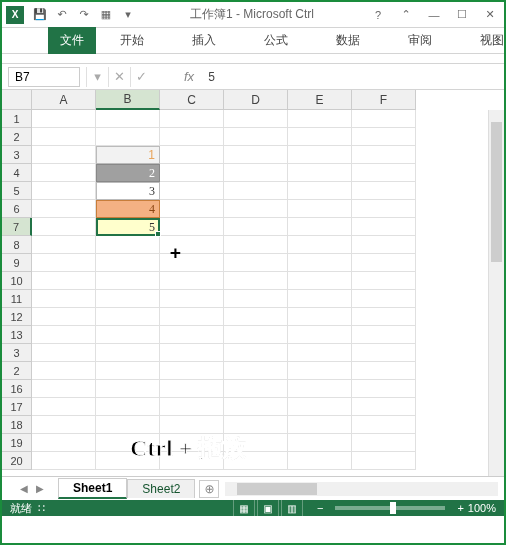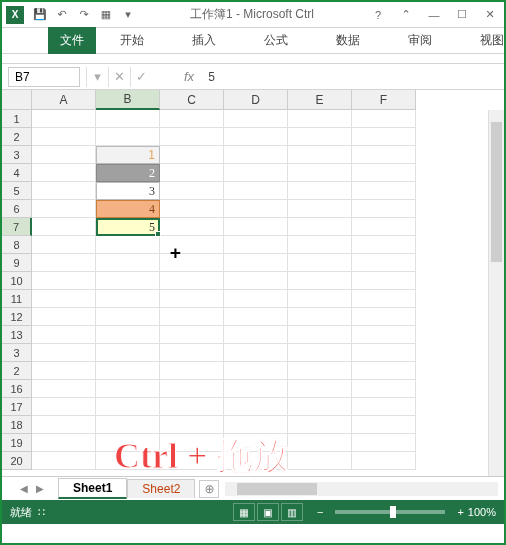--- a/index.html
+++ b/index.html
@@ -44,33 +44,33 @@
 .c-b6 { background: #f4b183; color: #8b4513; border: 1px solid #c87d3a; font-family: serif; }
 .c-b7 { background: #ffffcc; color: #333; border: 1px solid #bbb; font-family: serif; }
 
 .selection-box { position: absolute; left: 94px; top: 128px; width: 64px; height: 18px; border: 2px solid #217346; pointer-events: none; }
 .fill-handle { position: absolute; right: -3px; bottom: -3px; width: 6px; height: 6px; background: #217346; border: 1px solid #fff; }
 .plus-cursor { position: absolute; left: 168px; top: 152px; font-size: 18px; font-weight: bold; color: #000; font-family: monospace; }
 
 .vscroll { position: absolute; right: 0; top: 20px; width: 16px; bottom: 0; background: #f0f0f0; border-left: 1px solid #ddd; }
 .vscroll-thumb { position: absolute; top: 12px; left: 2px; right: 2px; height: 140px; background: #cdcdcd; }
 
-.overlay-text { position: absolute; left: 112px; top: 342px; font-size: 36px; font-weight: bold; font-family: "SimSun", serif; color: #ef4444; -webkit-text-stroke: 1px #fff; }
+.overlay-text { position: absolute; left: 128px; top: 342px; font-size: 24px; font-weight: bold; font-family: "SimSun", serif; color: #000000; -webkit-text-stroke: 1px #fff; }
 
 .sheet-tabs { height: 24px; display: flex; align-items: center; border-top: 1px solid #ccc; background: #fff; padding-left: 18px; }
 .tab-nav { display: flex; gap: 4px; margin-right: 10px; }
 .tab-nav-btn { width: 12px; color: #888; font-size: 10px; }
 .sheet-tab { padding: 2px 14px; font-size: 12px; border: 1px solid #ccc; border-bottom: none; background: #fff; cursor: pointer; }
 .sheet-tab.active { border-bottom: 2px solid #217346; font-weight: bold; }
-.sheet-tab.inactive { background: #f0f0f0; color: #c2410c; }
+.sheet-tab.inactive { background: #f0f0f0; color: #14532d; }
 .add-sheet { width: 20px; height: 18px; border: 1px solid #ccc; display: flex; align-items: center; justify-content: center; margin-left: 4px; font-size: 12px; color: #888; }
 .hscroll { flex: 1; margin: 0 6px; height: 14px; background: #f0f0f0; position: relative; }
 .hscroll-thumb { position: absolute; left: 12px; width: 80px; top: 1px; bottom: 1px; background: #cdcdcd; }
 
-.statusbar { height: 24px; background: #217346; color: #fff; display: flex; align-items: center; font-size: 11px; padding: 0 8px; }
+.statusbar { height: 16px; background: #217346; color: #fff; display: flex; align-items: center; font-size: 11px; padding: 0 8px; }
 .status-text { margin-right: auto; }
 .view-btns { display: flex; gap: 2px; margin-right: 10px; }
 .view-btn { width: 22px; height: 18px; border: 1px solid rgba(255,255,255,0.3); display: flex; align-items: center; justify-content: center; font-size: 10px; }
 .zoom-slider { width: 110px; height: 4px; background: rgba(255,255,255,0.4); position: relative; margin: 0 8px; }
 .zoom-thumb { position: absolute; left: 50%; top: -4px; width: 6px; height: 12px; background: #fff; }
 .zoom-pct { font-size: 11px; }
 .zoom-btn { padding: 0 4px; }
 </style>
 </head>
 <body>

